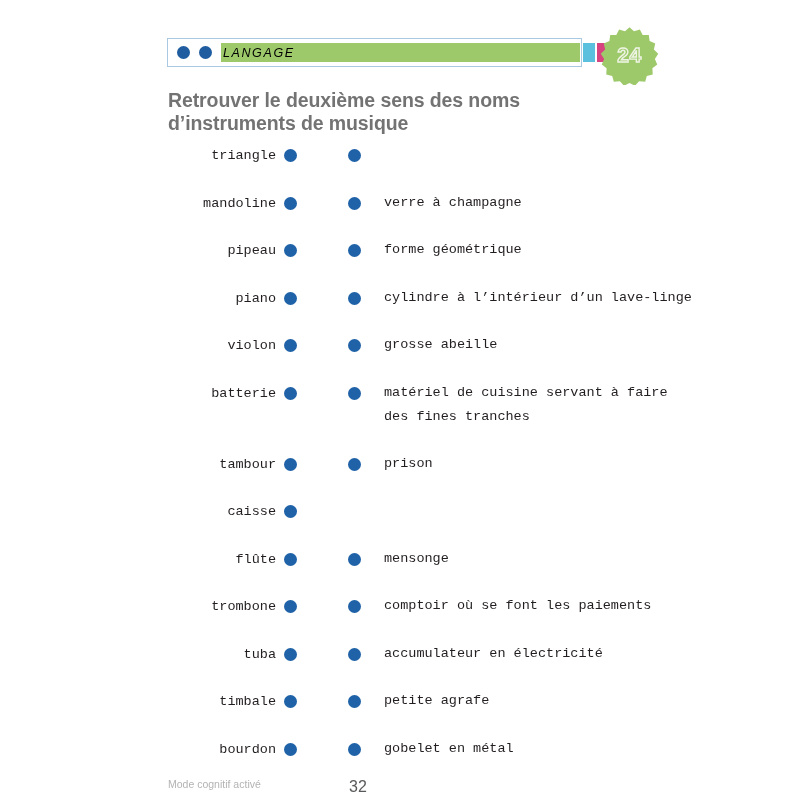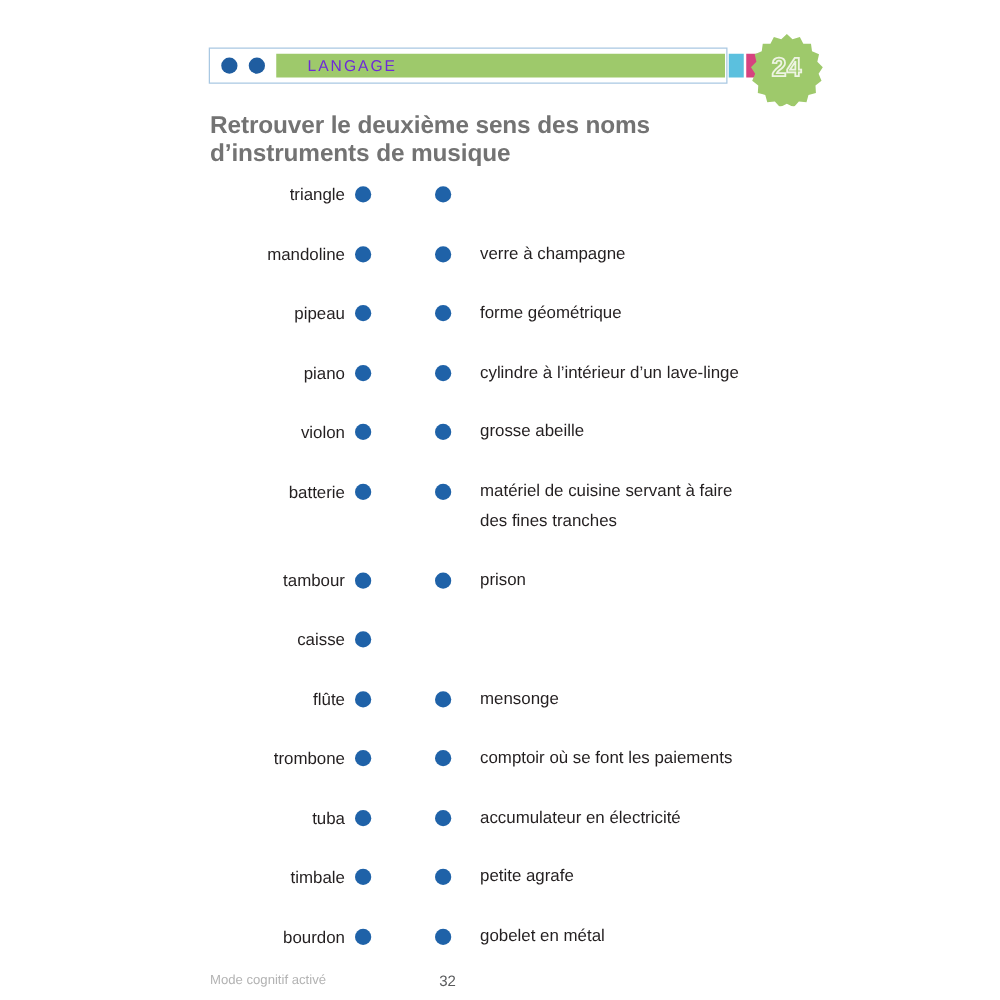--- a/index.html
+++ b/index.html
@@ -60,26 +60,27 @@
   .cat-green {
     position: relative;
     height: 19px;
     flex: 1 1 auto;
     background: #9ec96b;
     display: flex;
     align-items: center;
     margin-right: 1px;
   }
   .cat-label {
-    color: #6d28d9;
+    color: #000000;
     font-size: 12.5px;
     letter-spacing: 1.6px;
-    padding-left: 25px;
+    padding-left: 2px;
     font-weight: 400;
     white-space: nowrap;
+    font-style: italic;
   }
   .cat-swatches {
     position: absolute;
     right: -59px;
     top: 0;
     height: 19px;
     display: flex;
   }
   .swatch { width: 12px; height: 19px; margin-right: 2px; }
 
@@ -125,20 +126,21 @@
   
   .list {
     position: absolute;
     left: 0;
     top: 141px;
     width: 800px;
   }
   .row {
     position: relative;
     height: 47.5px;
+    font-family: Liberation Mono, monospace;
   }
   .row.tall { height: 71px; padding-left: 12px; }
 
   .left-cell {
     position: absolute;
     left: 0;
     top: 7px;
     width: 297px;
     text-align: right;
     display: flex;
@@ -193,21 +195,21 @@
     top: 0;
     font-size: 10.5px;
     color: #b3b3b3;
   }
   .footer-page {
     position: absolute;
     left: 0;
     top: 0;
     width: 716px;
     text-align: center;
-    font-size: 12px;
+    font-size: 16px;
     color: #58595b;
   }
 </style>
 </head>
 <body>
 
 <div class="page">
 
   <div class="header">
     <div class="cat-bar">

